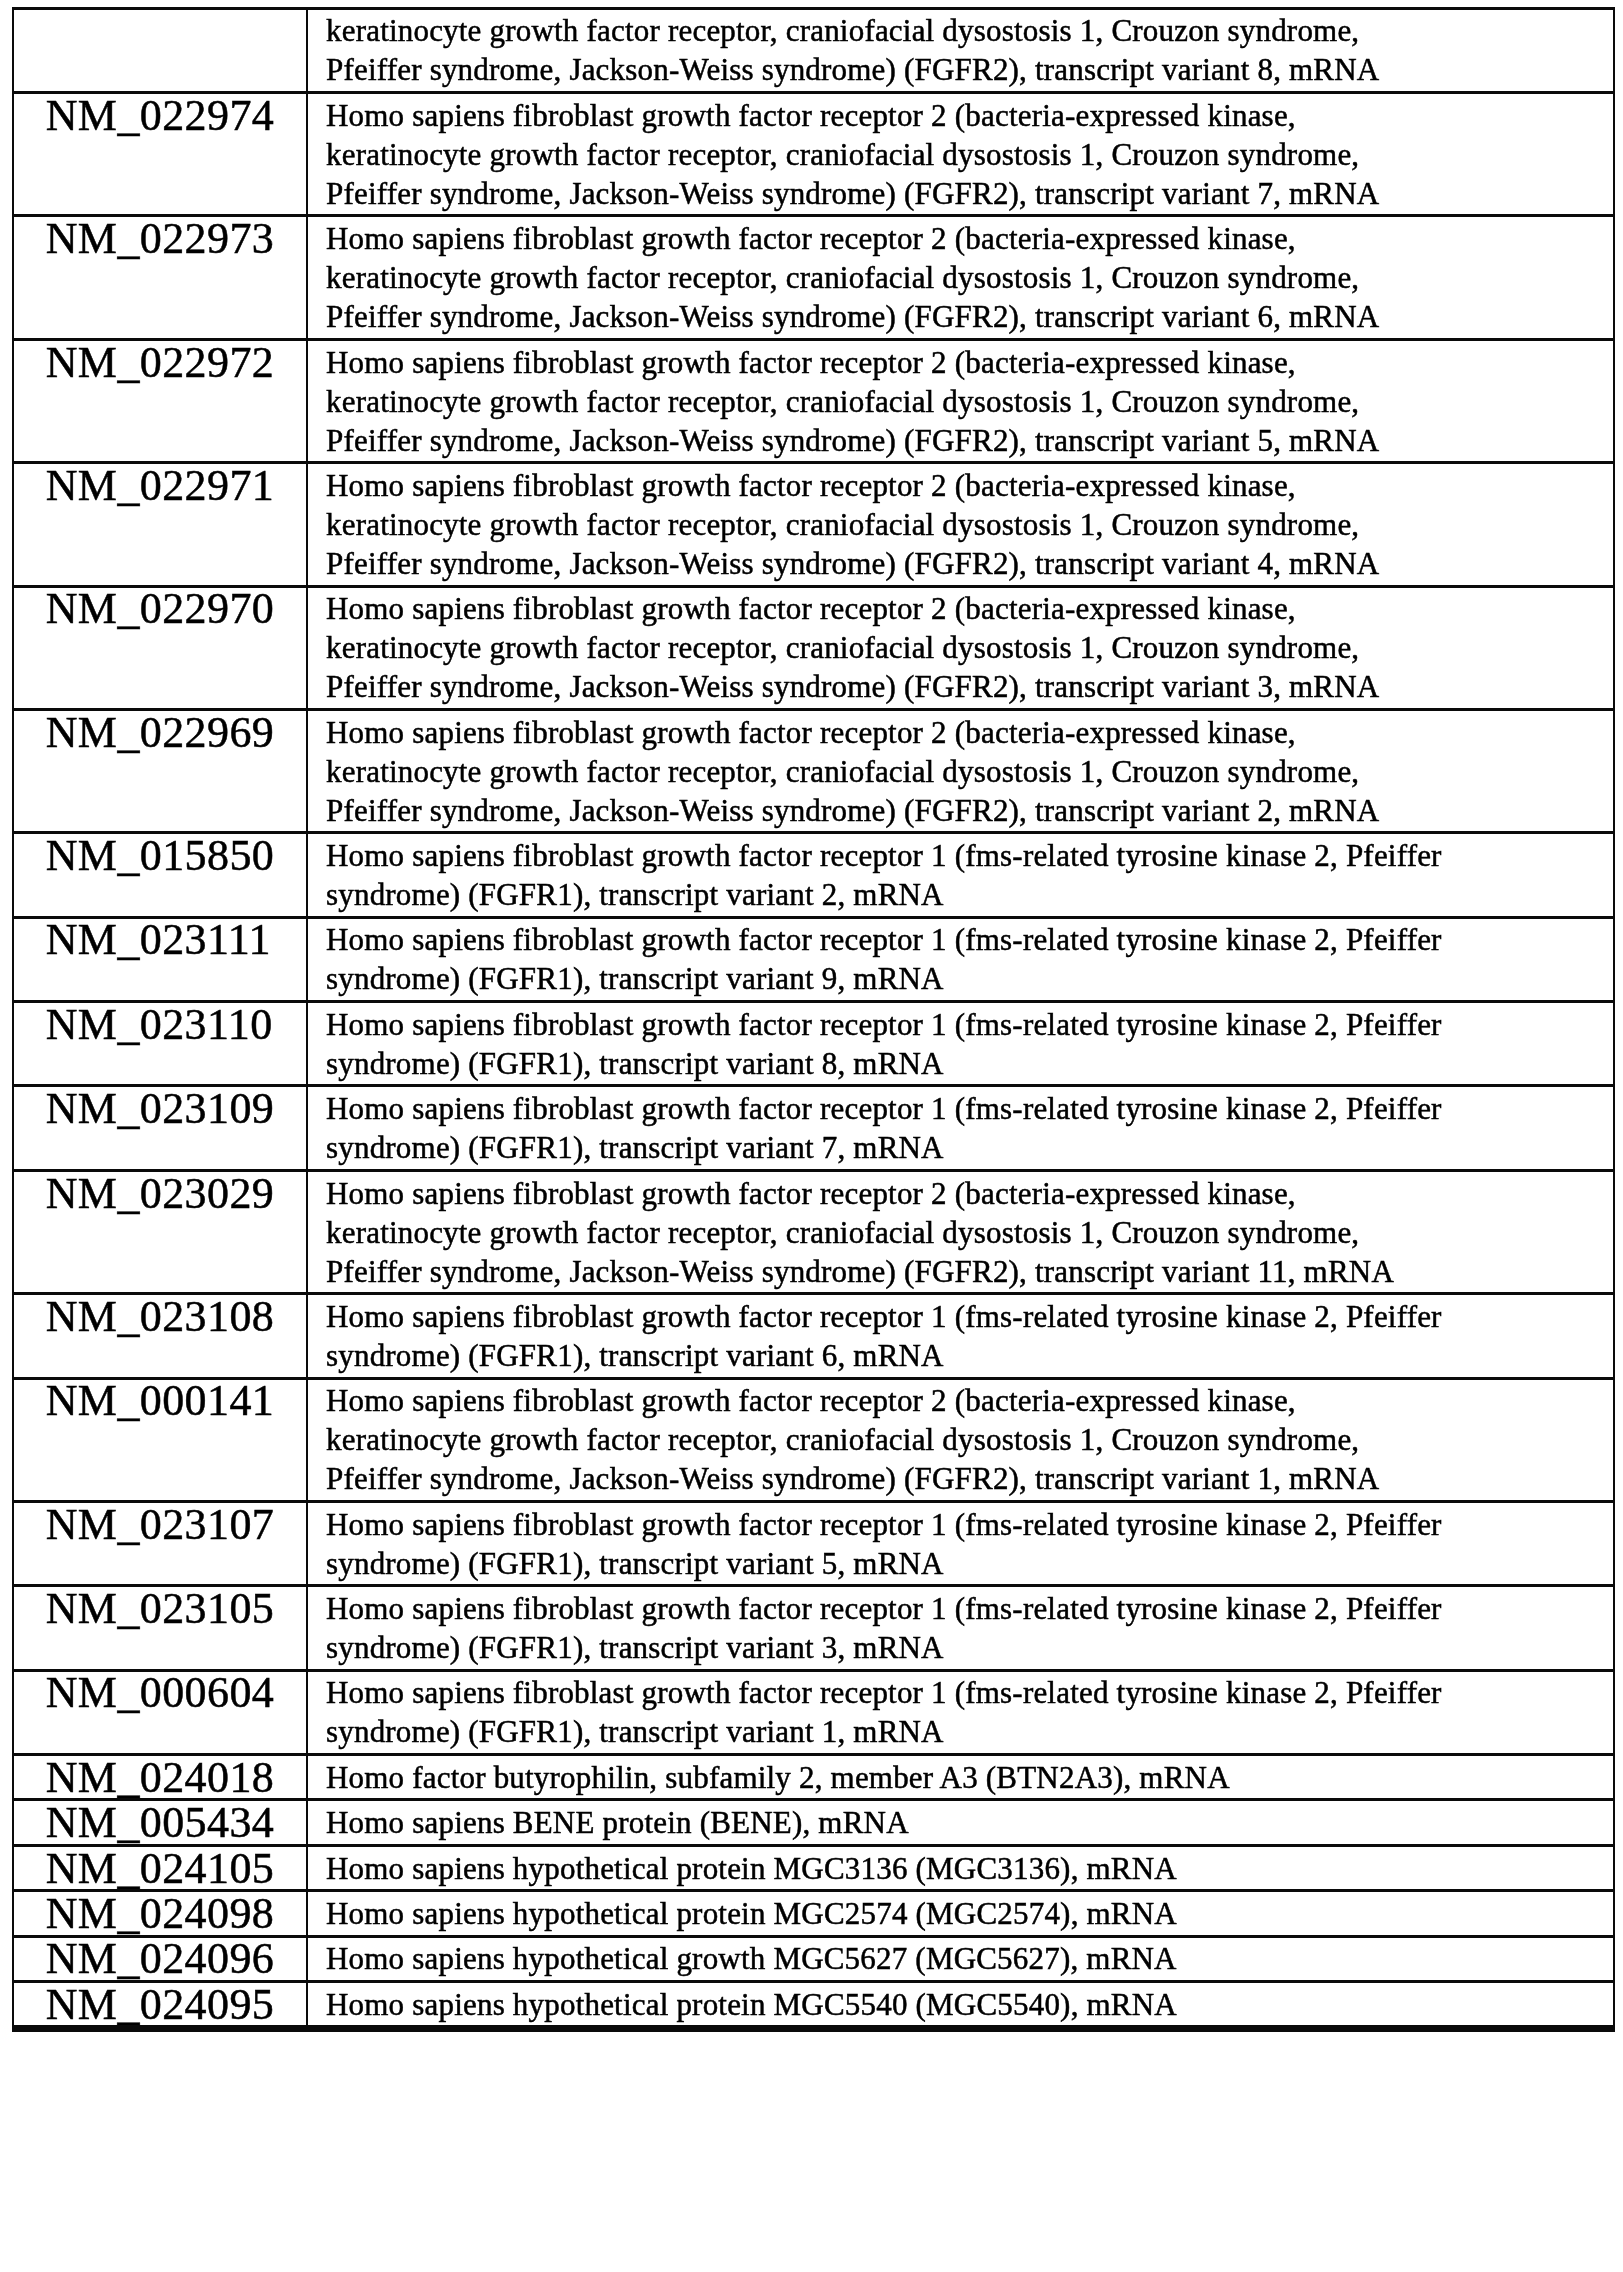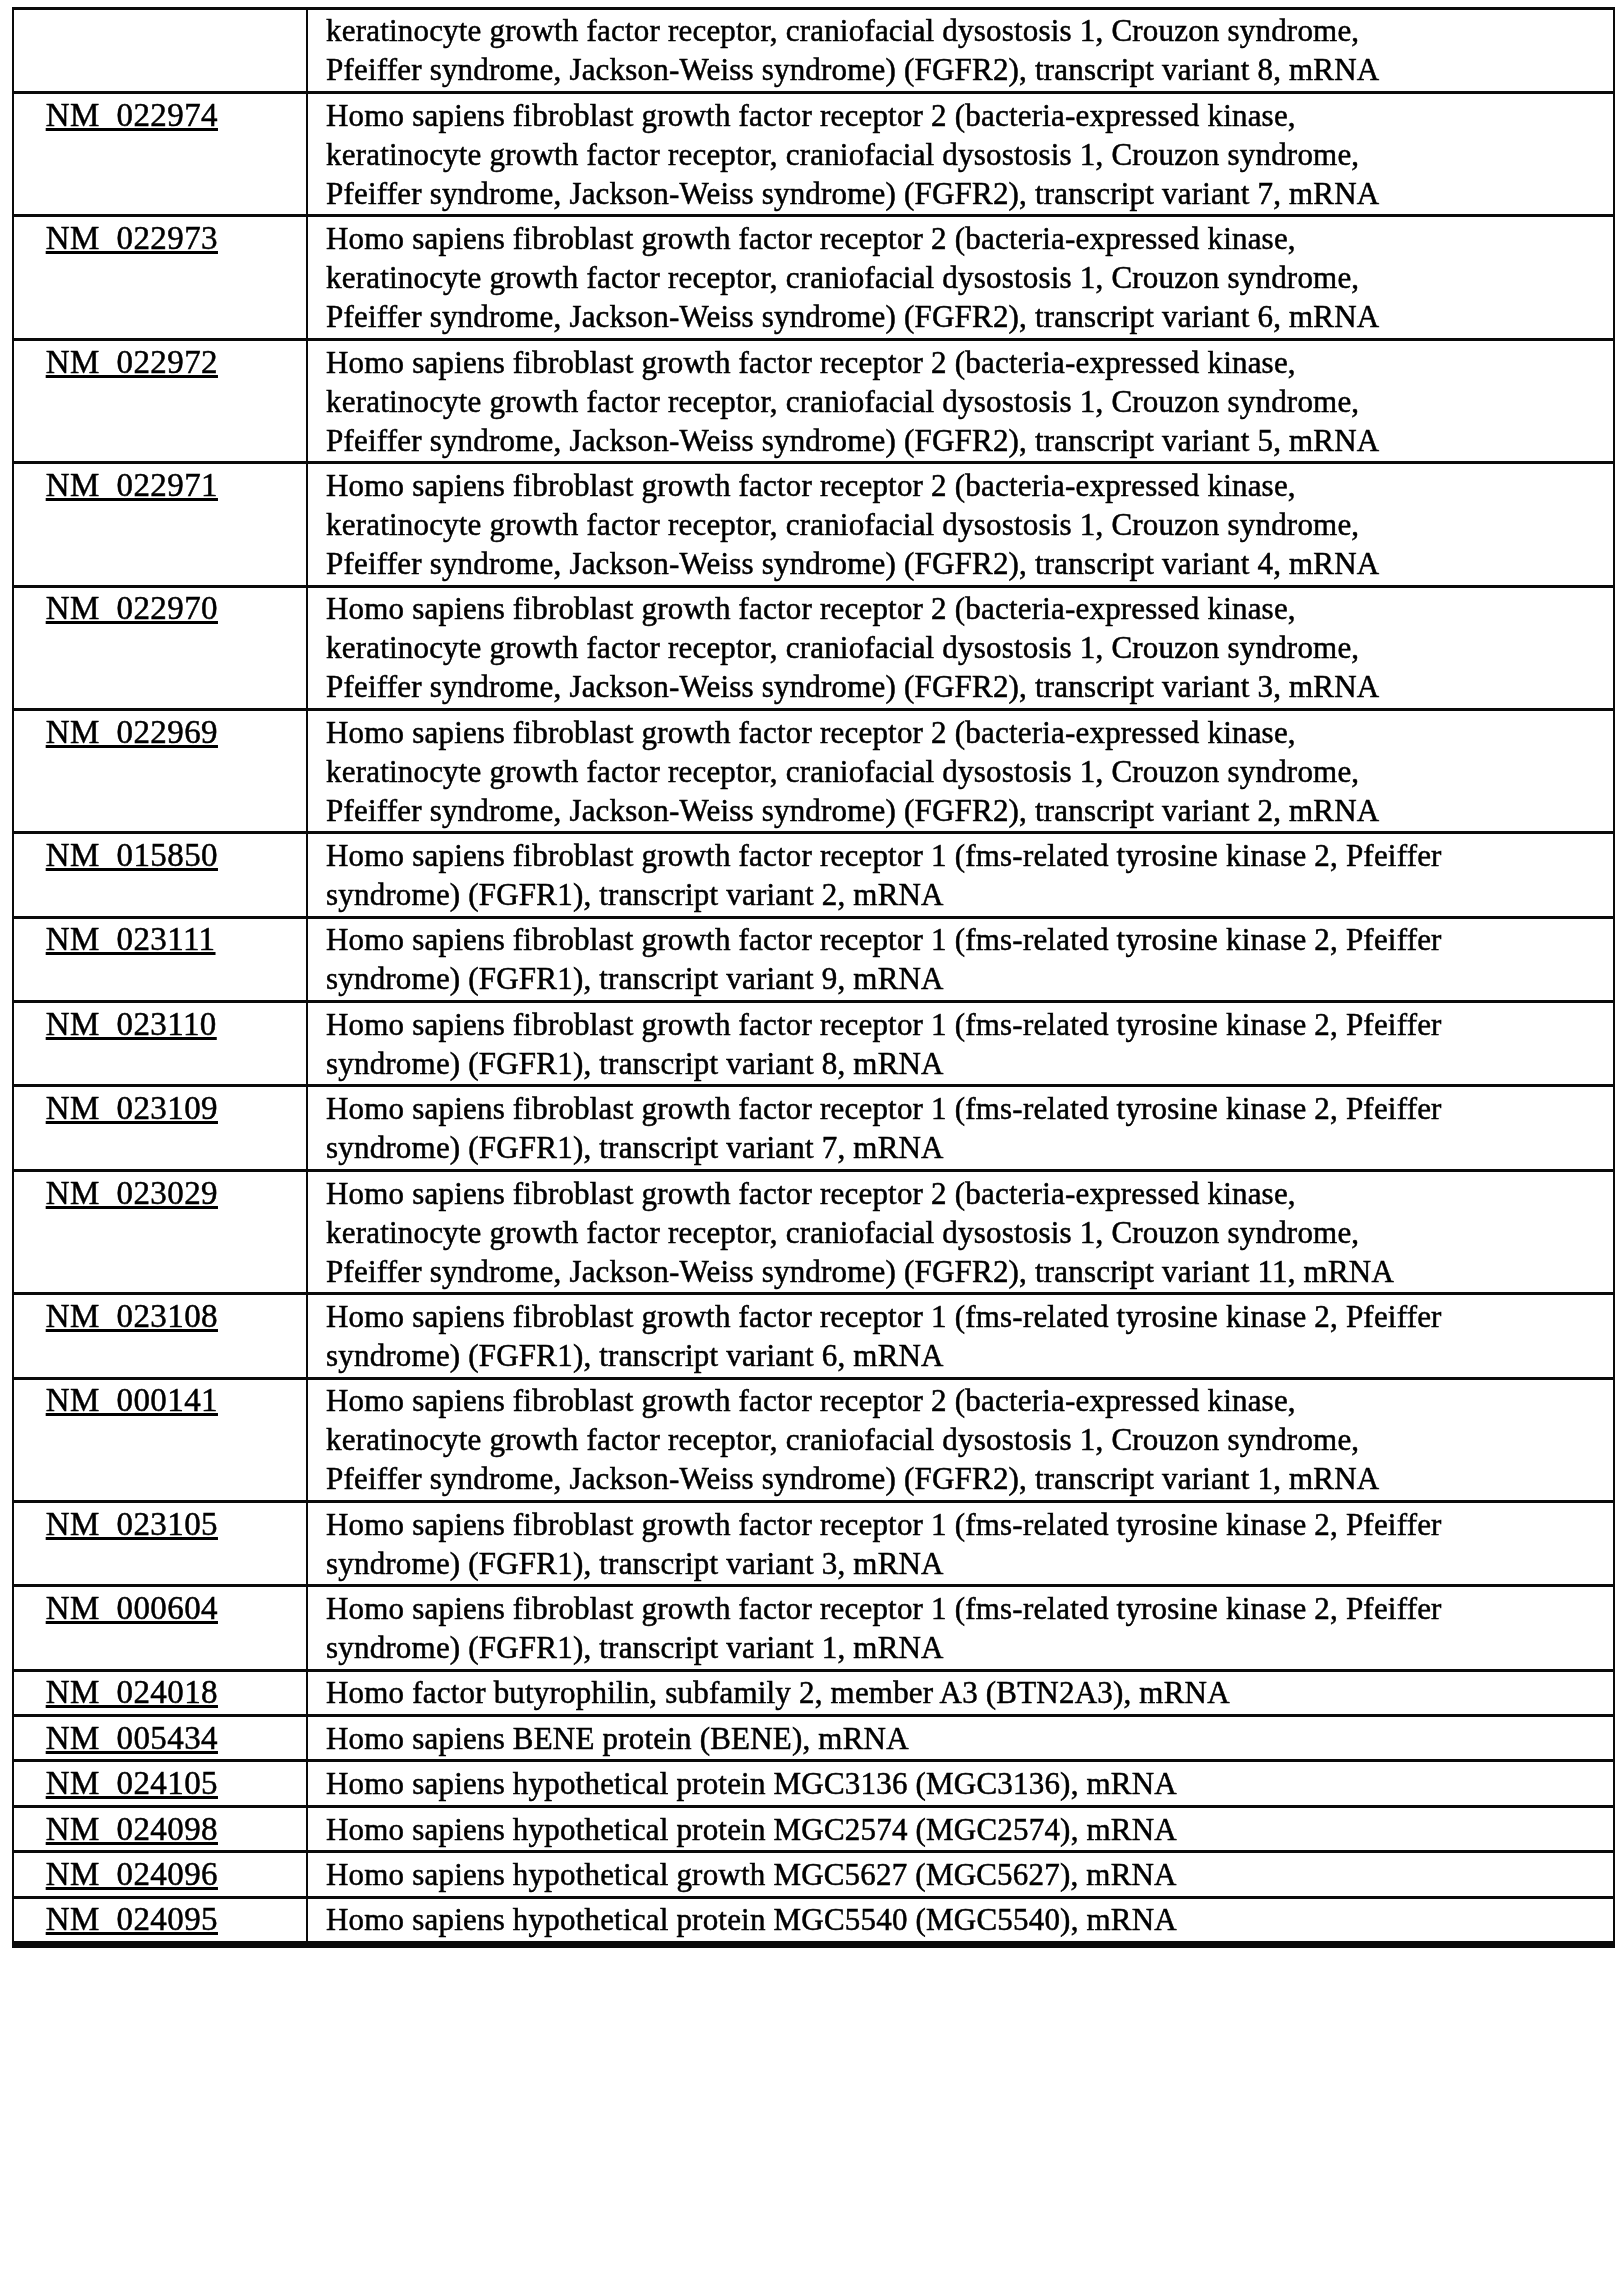--- a/index.html
+++ b/index.html
@@ -37,25 +37,24 @@
     border-bottom-width: 3.3px;
     vertical-align: top;
     overflow: hidden;
   }
   tr.gene-row:last-child td {
     border-bottom-width: 7.5px;
   }
   td.acc-cell {
     width: 255px;
     padding: 1.7px 5px 1.7px 32px;
-    font-size: 33px;
+    font-size: 44px;
     line-height: 39px;
     letter-spacing: 0.4px;
     white-space: nowrap;
-    text-decoration: underline;
     -webkit-text-stroke: 0.5px #000;
   }
   td.desc-cell {
     padding: 1.7px 16.7px 1.7px 18.3px;
     font-size: 31px;
     line-height: 39px;
     letter-spacing: 0.2px;
     -webkit-text-stroke: 0.5px #000;
   }
   .desc-line {
@@ -197,20 +196,29 @@
       <span class="acc">NM_000141</span>
     </td>
     <td class="desc-cell">
             <div class="desc-line">Homo sapiens fibroblast growth factor receptor 2 (bacteria-expressed kinase,</div>
             <div class="desc-line">keratinocyte growth factor receptor, craniofacial dysostosis 1, Crouzon syndrome,</div>
             <div class="desc-line">Pfeiffer syndrome, Jackson-Weiss syndrome) (FGFR2), transcript variant 1, mRNA</div>
           </td>
   </tr>
         <tr class="gene-row">
     <td class="acc-cell">
+      <span class="acc">NM_023107</span>
+    </td>
+    <td class="desc-cell">
+            <div class="desc-line">Homo sapiens fibroblast growth factor receptor 1 (fms-related tyrosine kinase 2, Pfeiffer</div>
+            <div class="desc-line">syndrome) (FGFR1), transcript variant 5, mRNA</div>
+          </td>
+  </tr>
+        <tr class="gene-row">
+    <td class="acc-cell">
       <span class="acc">NM_023105</span>
     </td>
     <td class="desc-cell">
             <div class="desc-line">Homo sapiens fibroblast growth factor receptor 1 (fms-related tyrosine kinase 2, Pfeiffer</div>
             <div class="desc-line">syndrome) (FGFR1), transcript variant 3, mRNA</div>
           </td>
   </tr>
         <tr class="gene-row">
     <td class="acc-cell">
       <span class="acc">NM_000604</span>

